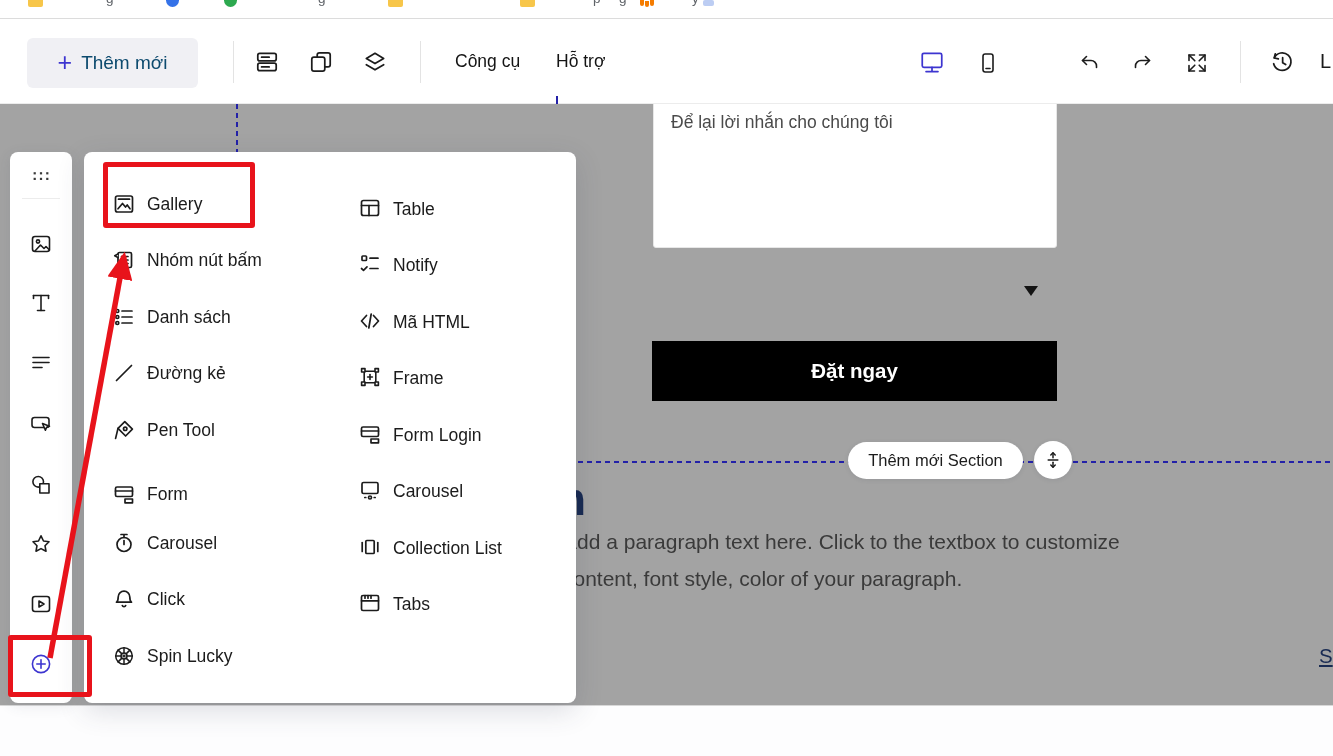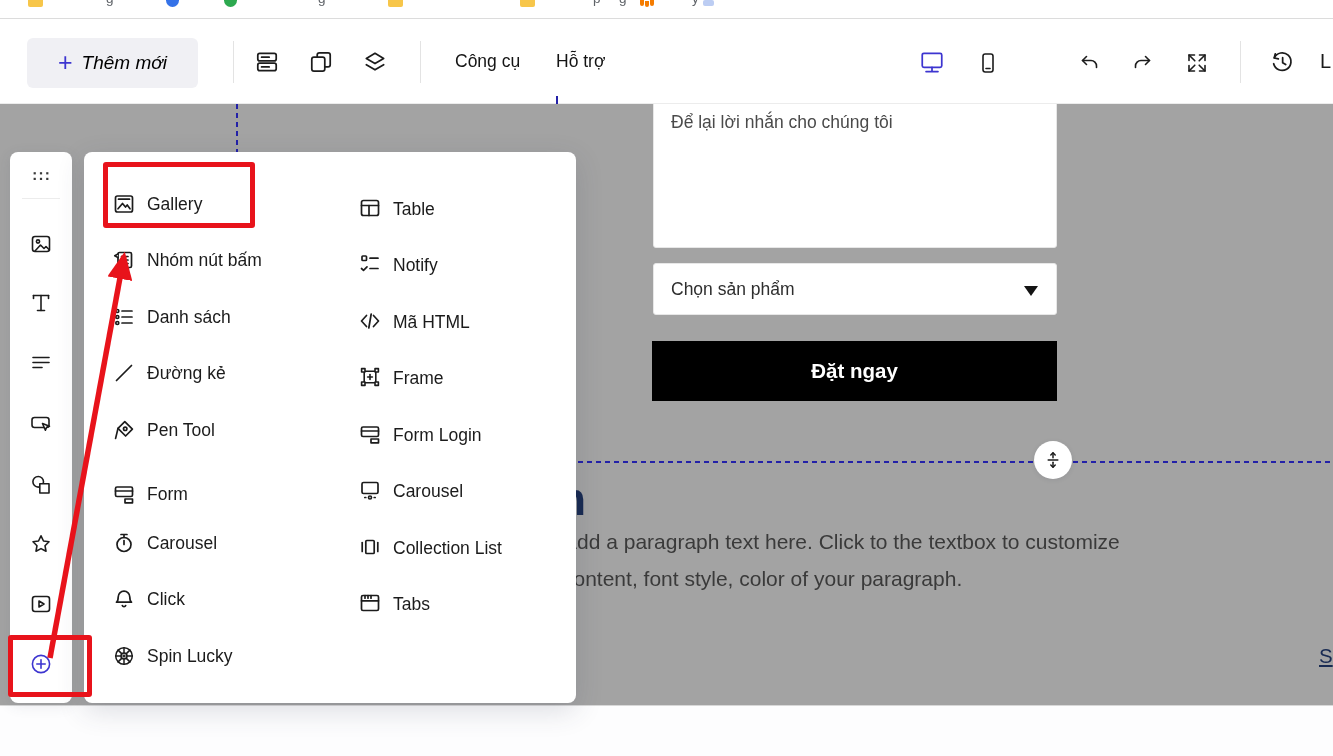--- a/index.html
+++ b/index.html
@@ -17,21 +17,21 @@
   .frag-blue  { width:13px; height:7px; background:#3472e8; border-radius:0 0 7px 7px; }
   .frag-green { width:13px; height:7px; background:#2da94f; border-radius:0 0 7px 7px; }
   .frag-chip  { width:11px; height:6px; background:#bccdf3; border-radius:2px; }
   .frag-dots i { position:absolute; width:4px; height:6px; background:#f57c00; border-radius:0 0 2px 2px; display:block; }
 
   
   #toolbar { left:0; top:19px; width:1333px; height:85px; background:#fff; border-bottom:1px solid #ececec; z-index:40; }
   #add-btn { left:27px; top:19px; width:171px; height:50px; background:#f0f0f4; border:none; border-radius:6px;
     display:flex; align-items:center; justify-content:center; gap:9px; cursor:pointer; }
   #add-btn .plus { font-size:25px; color:#3d35d0; font-weight:400; line-height:1; margin-top:-2px;}
-  #add-btn .lbl  { font-size:19px; color:#000000;font-style:italic; }
+  #add-btn .lbl  { font-size:19px; color:#0c4a6e; }
   .tdiv { width:1px; height:42px; background:#e3e3e3; top:22px; }
   .tb-ic { width:26px; height:26px; top:30px; display:block; }
   .ic { stroke:#1c1c1c; fill:none; stroke-width:1.6; stroke-linecap:round; stroke-linejoin:round; }
   .ic-accent { stroke:#3d35d0; }
   .menu-txt { top:32px; font-size:17.5px; color:#141414; cursor:pointer; }
   #save-frag { left:1320px; top:31px; font-size:20px; color:#1a1a1a; }
   #tb-dash { left:556px; top:77px; width:2px; height:8px; background:#2321a8; }
 
   
   #canvas { left:0; top:104px; width:1333px; height:652px; background:#a3a3a3; overflow:hidden; }
@@ -195,27 +195,27 @@
     <span id="save-frag" class="abs">L</span>
     <div id="tb-dash" class="abs"></div>
   </div>
 
   <div id="canvas" class="abs">
     <div id="v-guide" class="abs"></div>
 
     <div id="msg-box" class="abs">
       <span>Để lại lời nhắn cho chúng tôi</span>
     </div>
-    <div id="product-select" class="abs">
-      <span>Chọn sản phẩm</span>
-    </div>
     <div id="select-caret" class="abs"></div>
     <button id="order-btn" class="abs">Đặt ngay</button>
 
     <div id="h-guide" class="abs"></div>
+    <div id="section-pill" class="abs">
+      <span>Thêm mới Section</span>
+    </div>
     <div id="section-drag" class="abs">
       <svg width="18" height="18" viewBox="0 0 18 18">
         <g class="ic" style="stroke-width:1.5">
             <path d="M9 2 V6.8"></path>
             <path d="M6.8 4 L9 1.8 11.2 4"></path>
             <path d="M9 16 V11.2"></path>
             <path d="M6.8 14 L9 16.2 11.2 14"></path>
             <path d="M4.2 9 H13.8"></path>
           </g>
       </svg>

